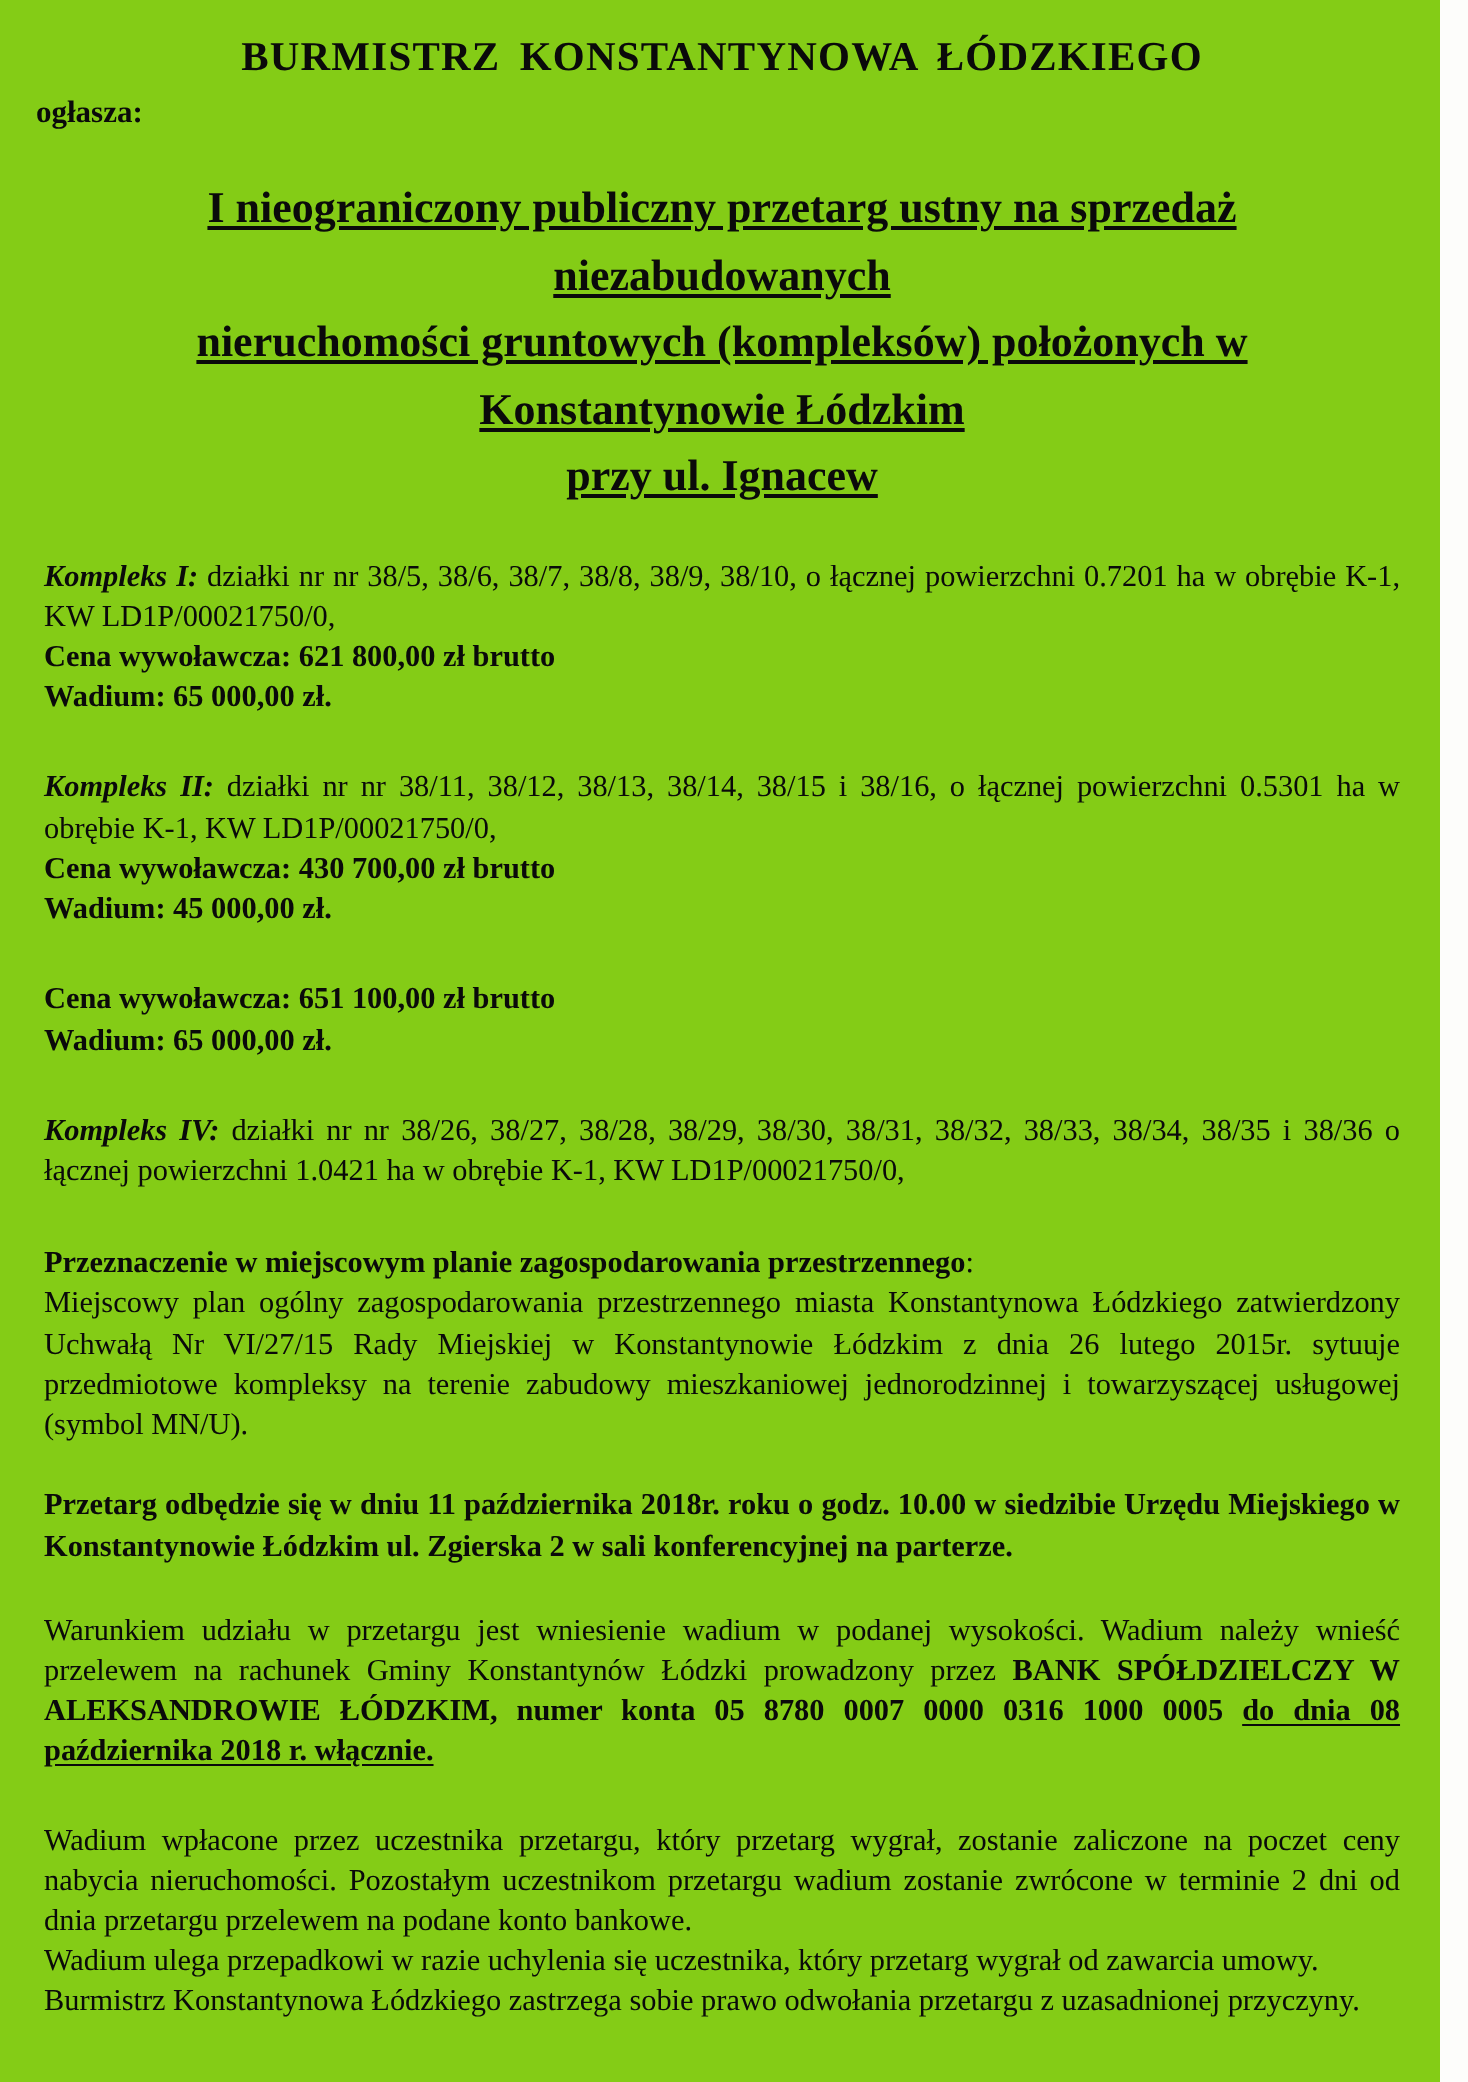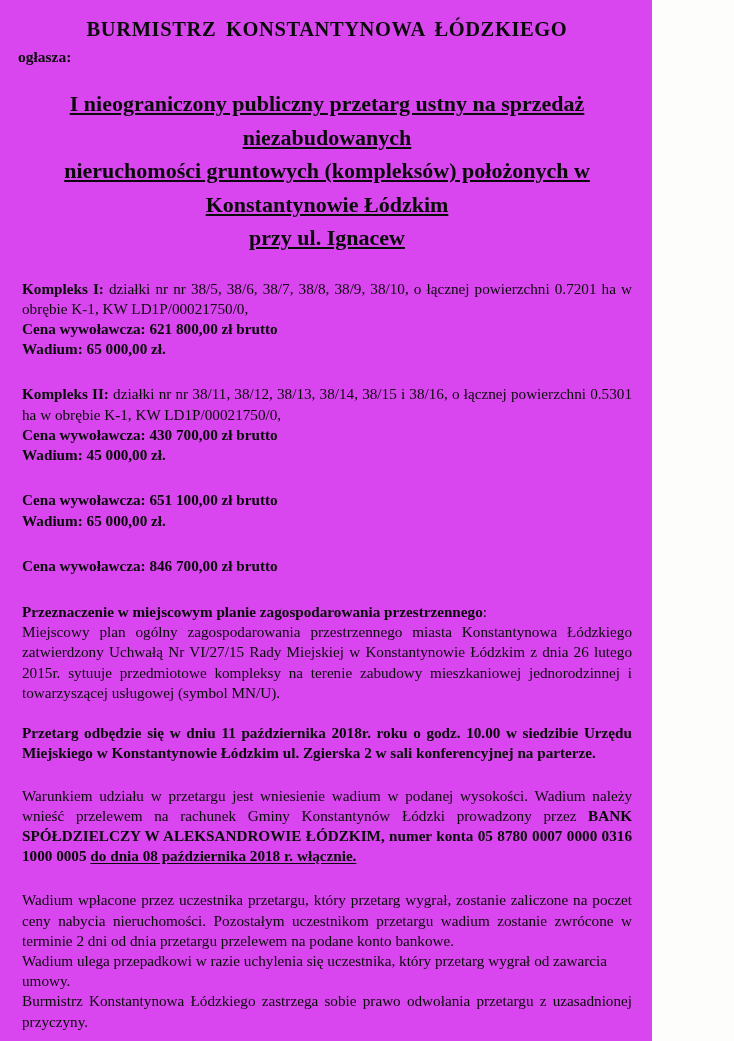--- a/index.html
+++ b/index.html
@@ -9,25 +9,25 @@
   body {
     width: 734px;
     height: 1041px;
     background: #fdfdfb;
     font-family: "Liberation Serif", "DejaVu Serif", serif;
     color: #0a0a0a;
     overflow: hidden;
   }
   .page {
     position: relative;
-    width: 652px;
+    width: 720px;
     height: 1041px;
     padding: 0;
     box-sizing: border-box;
-    background: #d946ef;
+    background: #84cc16;
   }
   .inner {
     padding: 12px 16px 0 18px;
   }
 
   
   .doc-title {
     text-align: center;
     font-size: 20.5px;
     font-weight: bold;
@@ -66,20 +66,21 @@
   }
   .complex:last-child { margin-bottom: 0; }
   .complex .desc {
     text-align: justify;
     text-justify: inter-word;
     margin: 0;
     padding-right: 4px;
   }
   .complex .label {
     font-weight: bold;
+    font-style: italic;
   }
   .complex .price,
   .complex .deposit {
     font-weight: bold;
     margin: 0;
   }
 
   
   .section {
     margin: 0 0 0 4px;
@@ -138,21 +139,21 @@
         <p class="price">Cena wywoławcza:  430 700,00 zł  brutto</p>
         <p class="deposit">Wadium: 45 000,00 zł.</p>
       </div>
 
       <div class="complex">
         <p class="price">Cena wywoławcza:  651 100,00 zł  brutto</p>
         <p class="deposit">Wadium: 65 000,00 zł.</p>
       </div>
 
       <div class="complex">
-        <p class="price">Cena wywoławcza:  846 700,00 zł  brutto</p>
+        <p class="desc"><span class="label">Kompleks IV:</span><span> działki nr nr 38/26, 38/27, 38/28, 38/29, 38/30, 38/31, 38/32, 38/33, 38/34, 38/35 i 38/36 o łącznej powierzchni 1.0421 ha w obrębie K-1, KW LD1P/00021750/0,</span></p>
       </div>
 
     </div>
 
     <div class="section zoning">
       <p class="nojust"><span class="hdr">Przeznaczenie w miejscowym planie zagospodarowania przestrzennego</span><span>:</span></p>
       <p class="body">Miejscowy plan ogólny zagospodarowania przestrzennego miasta Konstantynowa Łódzkiego zatwierdzony Uchwałą Nr VI/27/15 Rady Miejskiej w Konstantynowie Łódzkim z dnia 26 lutego 2015r. sytuuje przedmiotowe kompleksy na terenie zabudowy mieszkaniowej jednorodzinnej i towarzyszącej usługowej (symbol MN/U).</p>
     </div>
 
     <div class="section auction-info">

